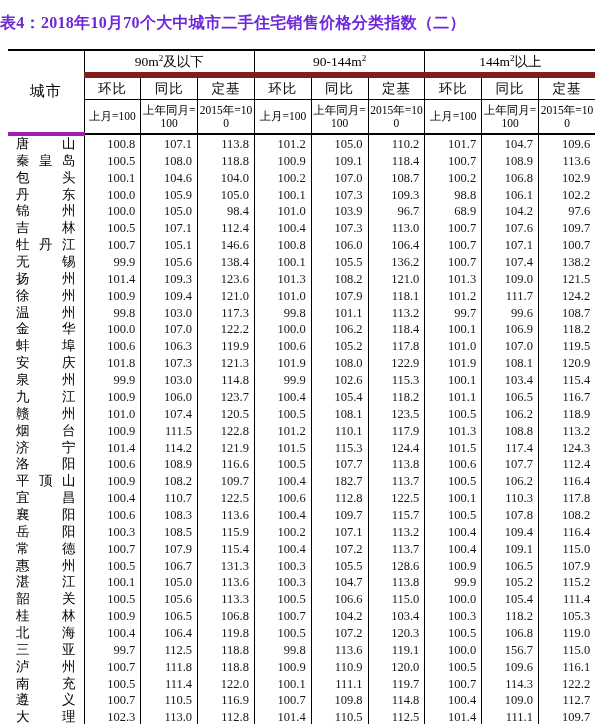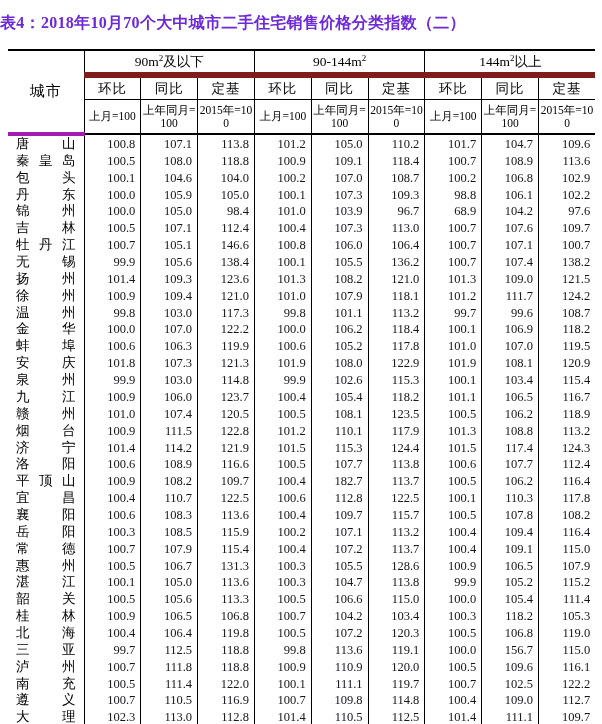--- a/index.html
+++ b/index.html
@@ -651,21 +651,21 @@
               <span>充</span>
             </div>
           </td>
           <td class="num">100.5</td>
           <td class="num">111.4</td>
           <td class="num">122.0</td>
           <td class="num">100.1</td>
           <td class="num">111.1</td>
           <td class="num">119.7</td>
           <td class="num">100.7</td>
-          <td class="num">102.5</td>
+          <td class="num">114.3</td>
           <td class="num">122.2</td>
         </tr>
         <tr>
           <td class="city">
             <div class="city-box">
               <span>遵</span>
               <span>义</span>
             </div>
           </td>
           <td class="num">100.7</td>

